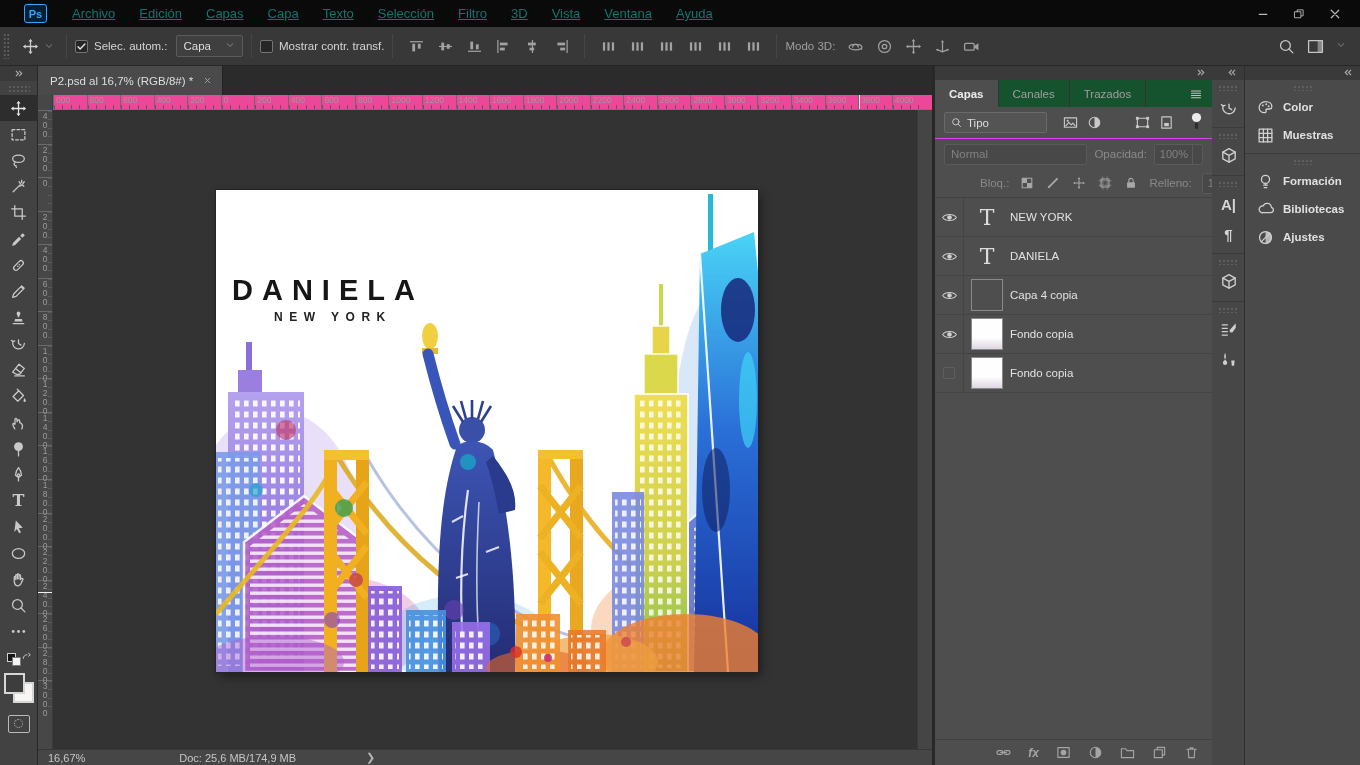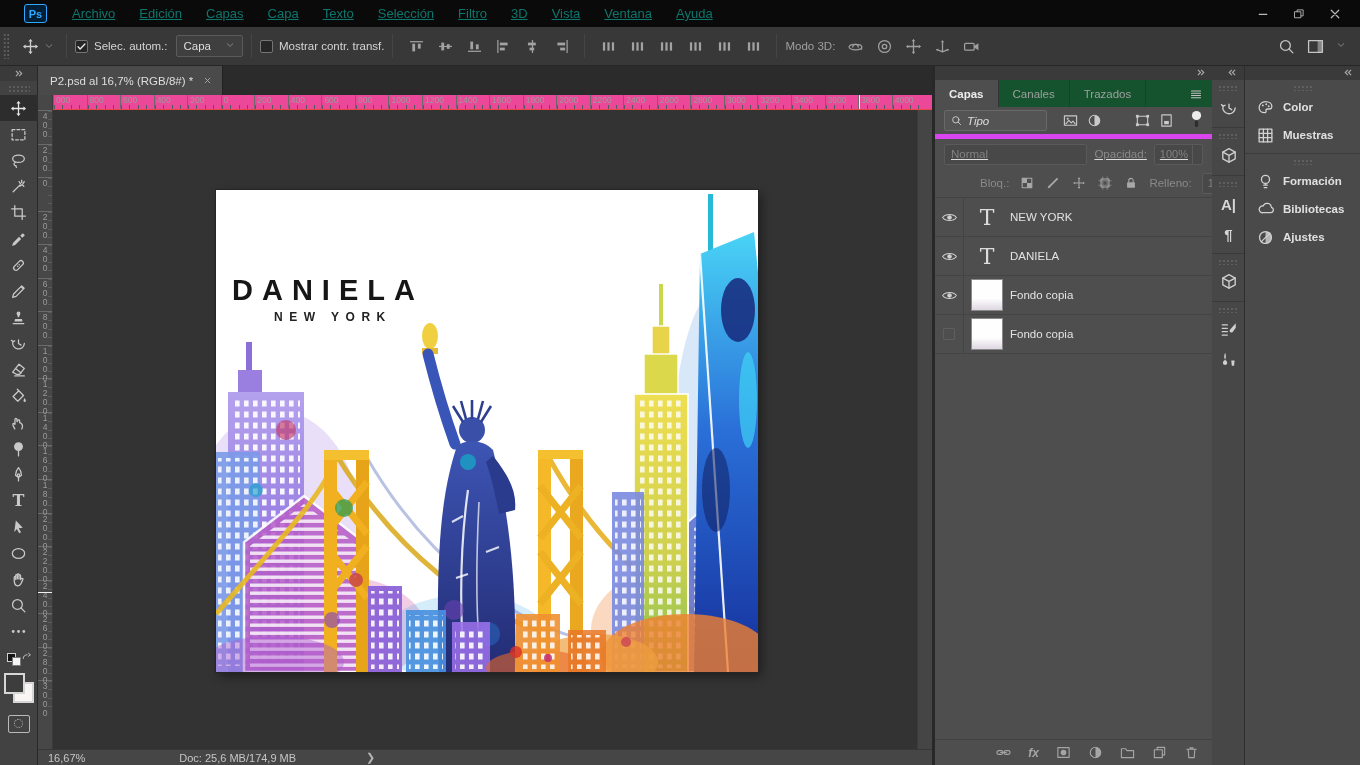--- a/index.html
+++ b/index.html
@@ -85,29 +85,29 @@
   .panelgap { width:3px; background:#282828; flex:none; }
   .layers { width:277px; flex:none; display:flex; flex-direction:column; background:#4e4e4e; }
   .pnl-head { height:14px; background:#3a3a3a; display:flex; align-items:center; justify-content:flex-end; padding:0 6px; color:#a9a9a9; flex:none; }
   .pnl-head svg { width:11px; height:9px; }
   .lp-tabs { height:27px; background:#14532d; display:flex; align-items:stretch; flex:none;justify-content:flex-end; }
   .lp-tab { padding:0 14px; display:flex; align-items:center; font-size:11.5px; color:#9f9f9f; border-right:1px solid #333; }
   .lp-tab.active { background:#4e4e4e; color:#ececec; font-weight:bold; }
   .lp-menu { margin-left:auto; display:flex; align-items:center; padding:0 9px; color:#c2c2c2; }
   .lp-menu svg { width:14px; height:12px; }
   .lp-row { display:flex; align-items:center; padding:0 9px; flex:none; }
-  .lp-filter { height:32px; gap:14px; border-bottom:5px solid #d946ef;font-style:italic; }
+  .lp-filter { height:32px; gap:14px; border-bottom:1px solid #d946ef; }
   .lp-select { height:21px; background:#545454; border:1px solid #696969; border-radius:2px; display:flex; align-items:center; font-size:11.5px; color:#dcdcdc; padding:0 6px; gap:5px; }
   .lp-select .sic svg { width:11px; height:11px; display:block; }
   .lp-select .lps-chev { margin-left:auto; color:#9a9a9a; }
   .lp-filter .lp-select { width:106px; }
   .lp-ficon { width:19px; display:flex; justify-content:center; color:#c9c9c9; }
   .lp-ficon svg { width:15px; height:15px; }
   .lp-toggle { margin-left:auto; color:#e8e8e8; } .lp-toggle svg { width:13px; height:19px; }
-  .lp-blend { height:30px; gap:7px;text-decoration:underline; }
+  .lp-blend { height:30px; gap:7px; }
   .lp-select.disabled { background:#484848; border-color:#5a5a5a; color:#828282; }
   .lp-blend .lp-select:first-child { width:157px; }
   .dim-label { font-size:11.5px; color:#8a8a8a; margin-left:auto; }
   .val-box { width:52px; height:21px; background:#484848; border:1px solid #5a5a5a; border-radius:2px; color:#828282; font-size:11px; display:flex; align-items:center; padding:0 5px; gap:4px; }
   .val-box .lps-chev { margin-left:auto; border-left:1px solid #5a5a5a; padding-left:4px; height:100%; display:flex; align-items:center; }
   .lp-lock { height:29px; gap:10px; border-bottom:1px solid #424242; color:#9c9c9c; }
   .lp-lock .lbl { font-size:11.5px; color:#8a8a8a;margin-left:36px; }
   .lp-lock .lk { width:16px; display:flex; justify-content:center; color:#a8a8a8; }
   .lp-lock .lk svg { width:14px; height:14px; }
   .layer-list { flex:1; overflow:hidden; }
@@ -950,20 +950,34 @@
           <div class="layer-row">
             <div class="eye-cell">
               <span style="display: flex;">
                 <svg viewBox="0 0 18 12" fill="none" stroke="currentColor" stroke-width="1.1">
                   <path d="M1.5 6c3.2-4.4 11.8-4.4 15 0-3.2 4.4-11.8 4.4-15 0z"></path>
                   <circle cx="9" cy="6" r="2.5" fill="currentColor" stroke="none"></circle>
                 </svg>
               </span>
             </div>
             <div class="thumb-cell">
+              <div class="thumb transparent"></div>
+            </div>
+            <span class="layer-name">Capa 4 copia</span>
+          </div>
+          <div class="layer-row">
+            <div class="eye-cell">
+              <span style="display: flex;">
+                <svg viewBox="0 0 18 12" fill="none" stroke="currentColor" stroke-width="1.1">
+                  <path d="M1.5 6c3.2-4.4 11.8-4.4 15 0-3.2 4.4-11.8 4.4-15 0z"></path>
+                  <circle cx="9" cy="6" r="2.5" fill="currentColor" stroke="none"></circle>
+                </svg>
+              </span>
+            </div>
+            <div class="thumb-cell">
               <div class="thumb white"></div>
             </div>
             <span class="layer-name">Fondo copia</span>
           </div>
           <div class="layer-row">
             <div class="eye-cell">
               <span class="eye-off"></span>
             </div>
             <div class="thumb-cell">
               <div class="thumb white"></div>

